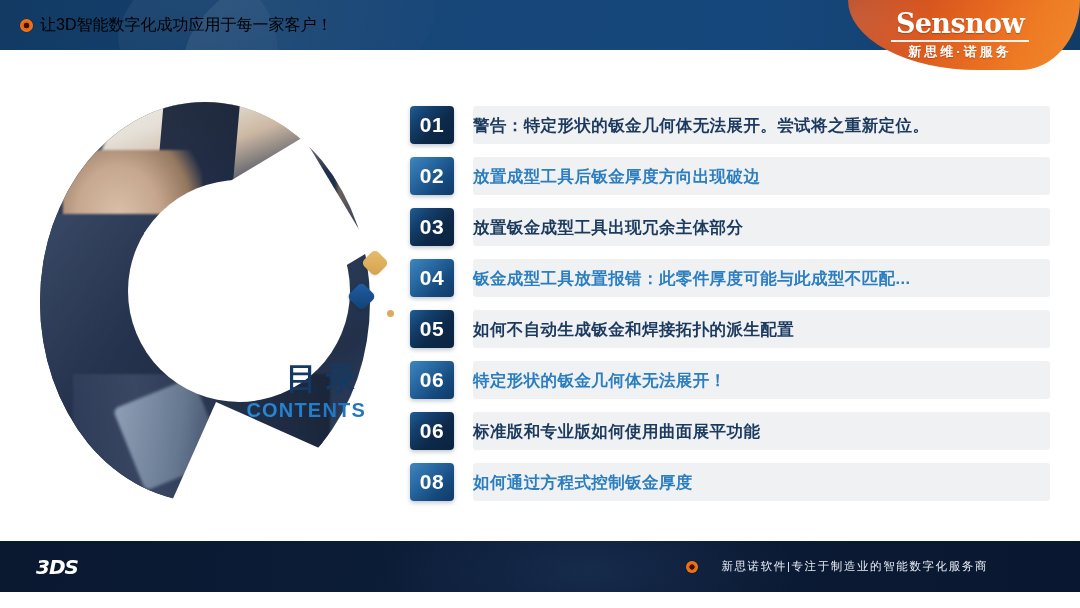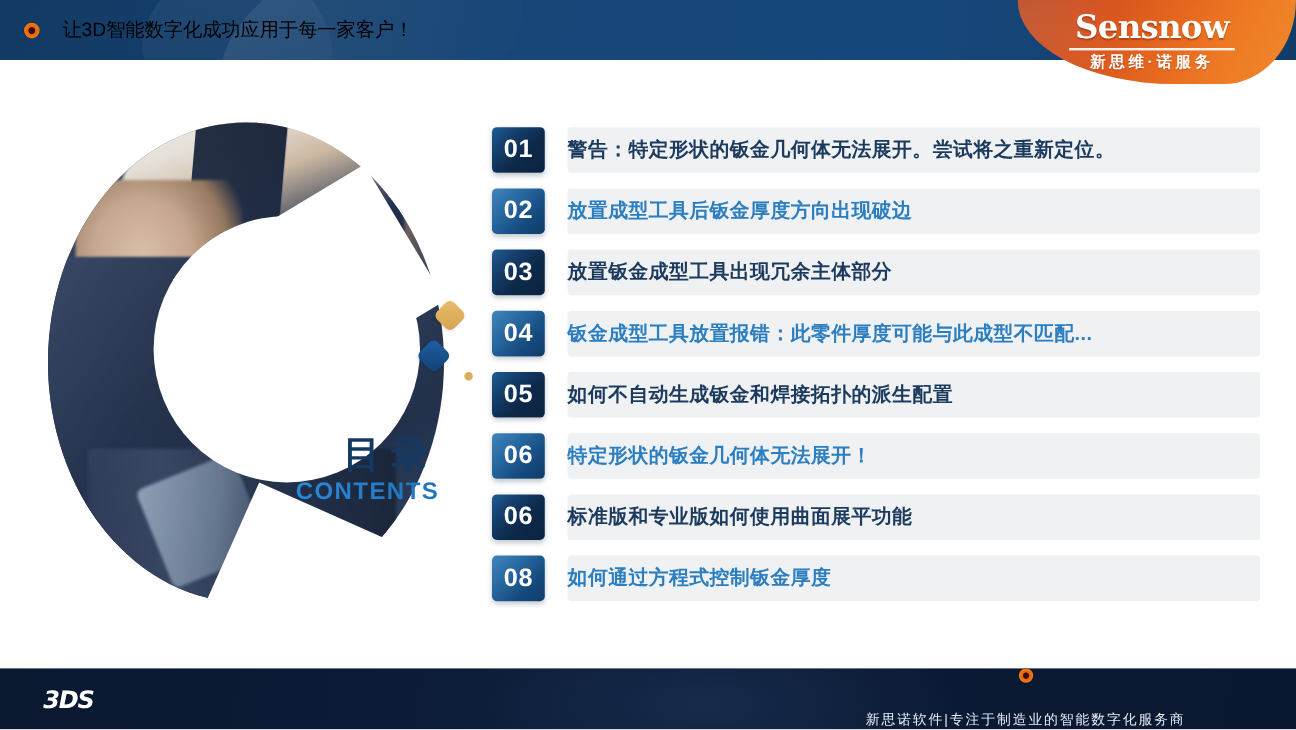--- a/index.html
+++ b/index.html
@@ -23,21 +23,21 @@
     transform:rotate(-18deg);
     pointer-events:none;
   }
   .header-swoosh2{
     position:absolute;left:120px;top:-30px;width:160px;height:130px;
     border-radius:50% 50% 50% 50%/60% 60% 40% 40%;
     background:linear-gradient(160deg,rgba(255,255,255,0.07),rgba(255,255,255,0));
     transform:rotate(12deg);
   }
   .header-left{
-    position:absolute;left:20px;top:0;height:50px;display:flex;align-items:center;gap:19px;
+    position:absolute;left:20px;top:0;height:50px;display:flex;align-items:center;gap:7px;
     z-index:4;
   }
   .ring-icon{
     width:13px;height:13px;border-radius:50%;
     background:radial-gradient(circle at 50% 50%, #3c1008 0%, #3c1008 28%, #e8640c 34%, #f07b16 70%, #c94c06 100%);
     box-shadow:0 0 0 0.5px rgba(0,0,0,0.25);
     flex:0 0 auto;
   }
 
   
@@ -187,40 +187,40 @@
   }
   .toc-text{
     position:relative;z-index:3;margin-left:19px;font-size:16.5px;font-weight:600;
     letter-spacing:0.4px;white-space:nowrap;line-height:38px;
   }
   .toc-text.navy{color:#1b3a5e;}
   .toc-text.blue{color:#2b7ec0;}
 
   
   .footer{
-    position:absolute;left:0;bottom:0;width:1080px;height:51px;
+    position:absolute;left:0;bottom:16px;width:1080px;height:51px;
     background:linear-gradient(100deg,#0a1830 0%,#0c1d38 40%,#0a1730 100%);
     overflow:hidden;
   }
   .footer::before{
     content:"";position:absolute;left:380px;top:-50px;width:420px;height:160px;
     background:radial-gradient(ellipse at 50% 50%,rgba(70,110,170,0.18),rgba(70,110,170,0) 70%);
   }
   .sw-logo{
     position:absolute;left:36px;top:0;height:51px;display:flex;align-items:center;gap:9px;
   }
   .sw-mark{
     color:#ffffff;font-size:20px;font-weight:700;font-style:italic;line-height:1;
     font-family:"DejaVu Sans","Liberation Sans",sans-serif;letter-spacing:-1px;
   }
   .sw-name{color:#ffffff;font-size:19px;letter-spacing:1px;line-height:1;}
   .sw-name b{font-weight:700;}
   .sw-name i{font-style:normal;font-weight:400;}
   .footer-right{
-    position:absolute;right:92px;top:0;height:51px;display:flex;align-items:center;gap:23px;flex-direction:column;
+    position:absolute;right:92px;top:0;height:51px;display:flex;align-items:center;gap:23px;
   }
   .footer-right .ring-icon{width:12px;height:12px;}
   .footer-tagline{
     color:#e6ecf5;font-size:11.5px;letter-spacing:1.6px;white-space:nowrap;font-weight:500;
   }
 </style>
 </head>
 <body>
 
 <div class="slide">

